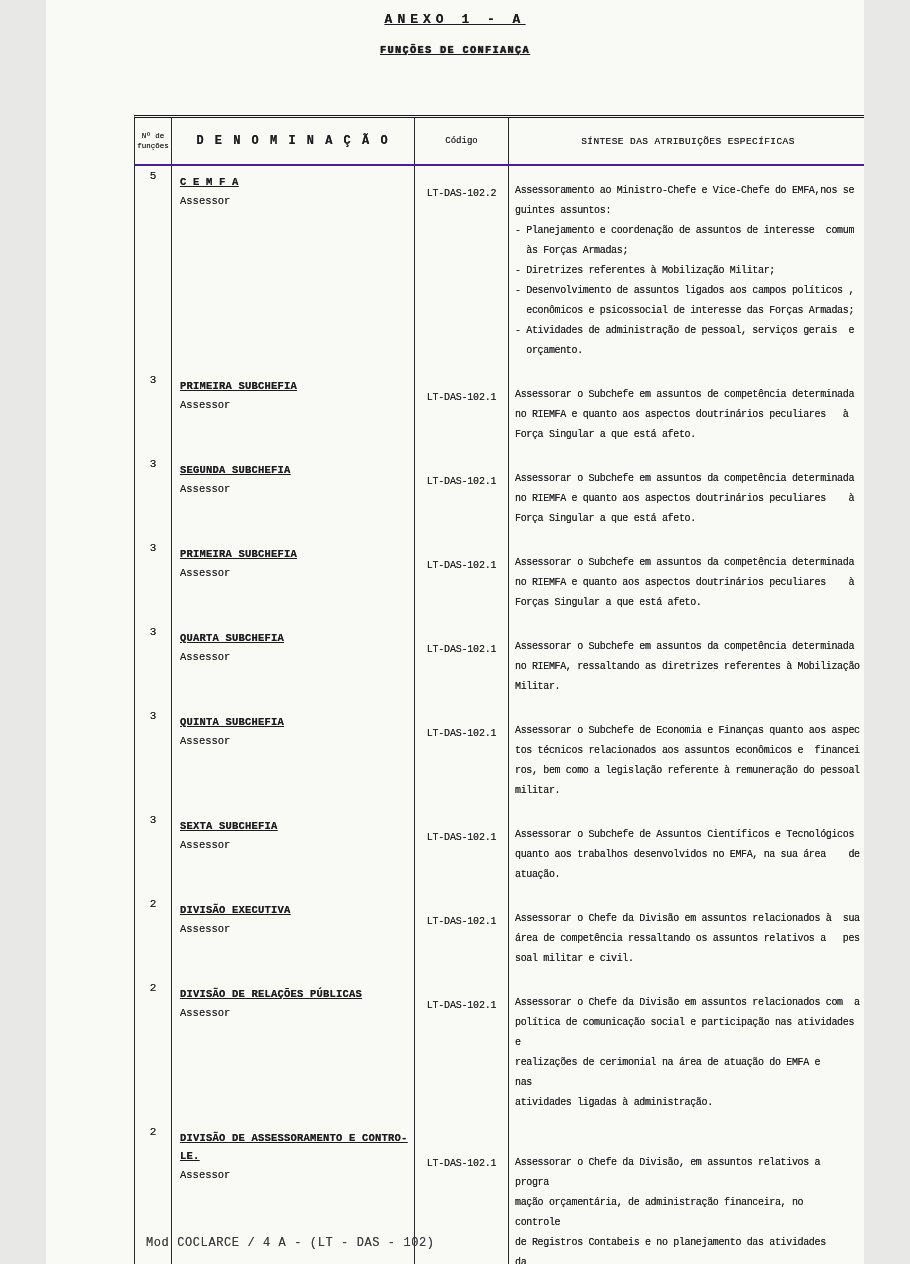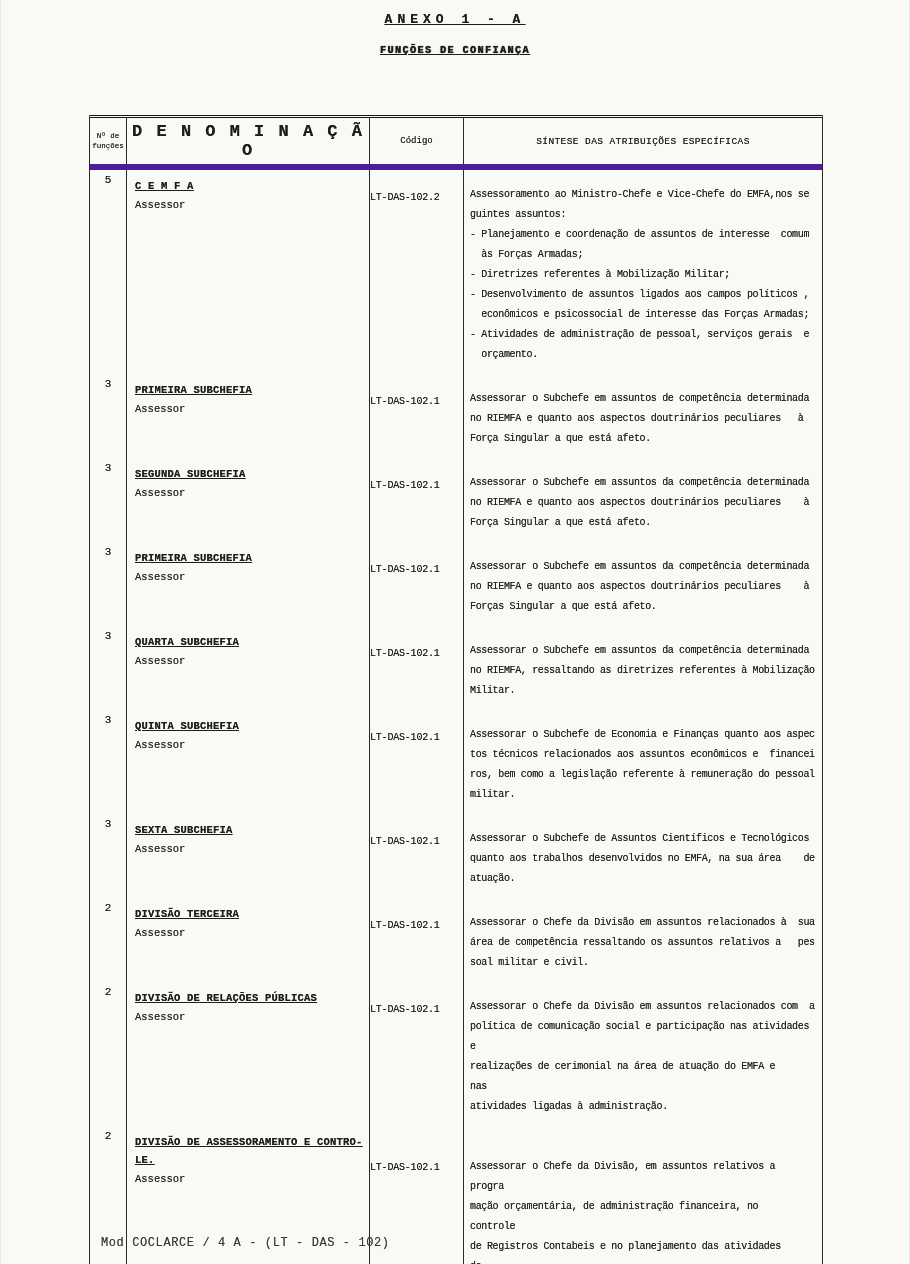--- a/index.html
+++ b/index.html
@@ -1,18 +1,18 @@
 <!DOCTYPE html>
 <html><head>
 <meta charset="utf-8">
 <style>
   html,body{margin:0;padding:0;background:#e8e8e6;}
   .page{
     position:relative;
-    width:908px;height:1264px;
+    width:818px;height:1264px;
     margin:0 auto;
     background:#f9f9f6;
     color:#1d1d1d;
     font-family:"Liberation Mono","DejaVu Sans Mono",monospace;
     overflow:hidden;
     box-sizing:border-box;
   }
   .titles{text-align:center;padding-top:10px;}
   .doc-title{
     display:inline-block;
@@ -41,30 +41,30 @@
     border-top:3px double #161616;
     border-bottom:2px solid #161616;
     border-left:1px solid #2a2a2a;
     border-right:1px solid #2a2a2a;
     box-sizing:border-box;
   }
   .trow{display:flex;align-items:stretch;}
   .c1,.c2,.c3,.c4{box-sizing:border-box;}
   .c1{width:37px;border-right:1px solid #2a2a2a;text-align:center;}
   .c2{width:243px;border-right:1px solid #2a2a2a;padding-left:8px;}
-  .c3{width:94px;border-right:1px solid #2a2a2a;}
+  .c3{width:94px;border-right:1px solid #2a2a2a;text-align:center;}
   .c4{flex:1;padding:14px 2px 10px 6px;}
 
-  .thead{min-height:46px;border-bottom:6px solid #4c1d95;}
+  .thead{min-height:46px;border-bottom:2px solid #4c1d95;}
   .thead .c1,.thead .c2,.thead .c3,.thead .c4{
     display:flex;align-items:center;justify-content:center;
     padding:0;text-align:center;
   }
   .h-num{font-size:7.5px;line-height:1.35;white-space:pre-line;text-shadow:0 0 .4px rgba(0,0,0,.6);}
-  .h-denom{font-size:17px;font-weight:bold;letter-spacing:2px;text-shadow:0 0 .5px rgba(0,0,0,.7);}
+  .h-denom{font-size:12px;font-weight:bold;letter-spacing:2px;text-shadow:0 0 .5px rgba(0,0,0,.7);}
   .h-code{font-size:9px;text-shadow:0 0 .4px rgba(0,0,0,.6);}
   .h-sint{font-size:9.5px;letter-spacing:.4px;text-shadow:0 0 .5px rgba(0,0,0,.65);}
 
   .row-num{font-size:11px;padding-top:24px;text-shadow:0 0 .4px rgba(0,0,0,.6);}
   .sec-heading{
     display:inline-block;
     font-size:10.5px;font-weight:bold;
     text-decoration:underline;
     letter-spacing:.2px;
     margin-top:7px;
@@ -213,21 +213,21 @@
       </div>
       <div class="c3"><span class="code" style="display:inline-block">LT-DAS-102.1</span></div>
       <div class="c4"><span class="sintese">Assessorar o Subchefe de Assuntos Científicos e Tecnológicos
 quanto aos trabalhos desenvolvidos no EMFA, na sua área    de
 atuação.</span></div>
     </div>
 
     <div class="trow r8">
       <div class="c1"><span class="row-num">2</span></div>
       <div class="c2">
-        <span class="sec-heading">DIVISÃO TERCEIRA</span><br>
+        <span class="sec-heading">DIVISÃO EXECUTIVA</span><br>
         <span class="role">Assessor</span>
       </div>
       <div class="c3"><span class="code" style="display:inline-block">LT-DAS-102.1</span></div>
       <div class="c4"><span class="sintese">Assessorar o Chefe da Divisão em assuntos relacionados à  sua
 área de competência ressaltando os assuntos relativos a   pes
 soal militar e civil.</span></div>
     </div>
 
     <div class="trow r9">
       <div class="c1"><span class="row-num">2</span></div>

